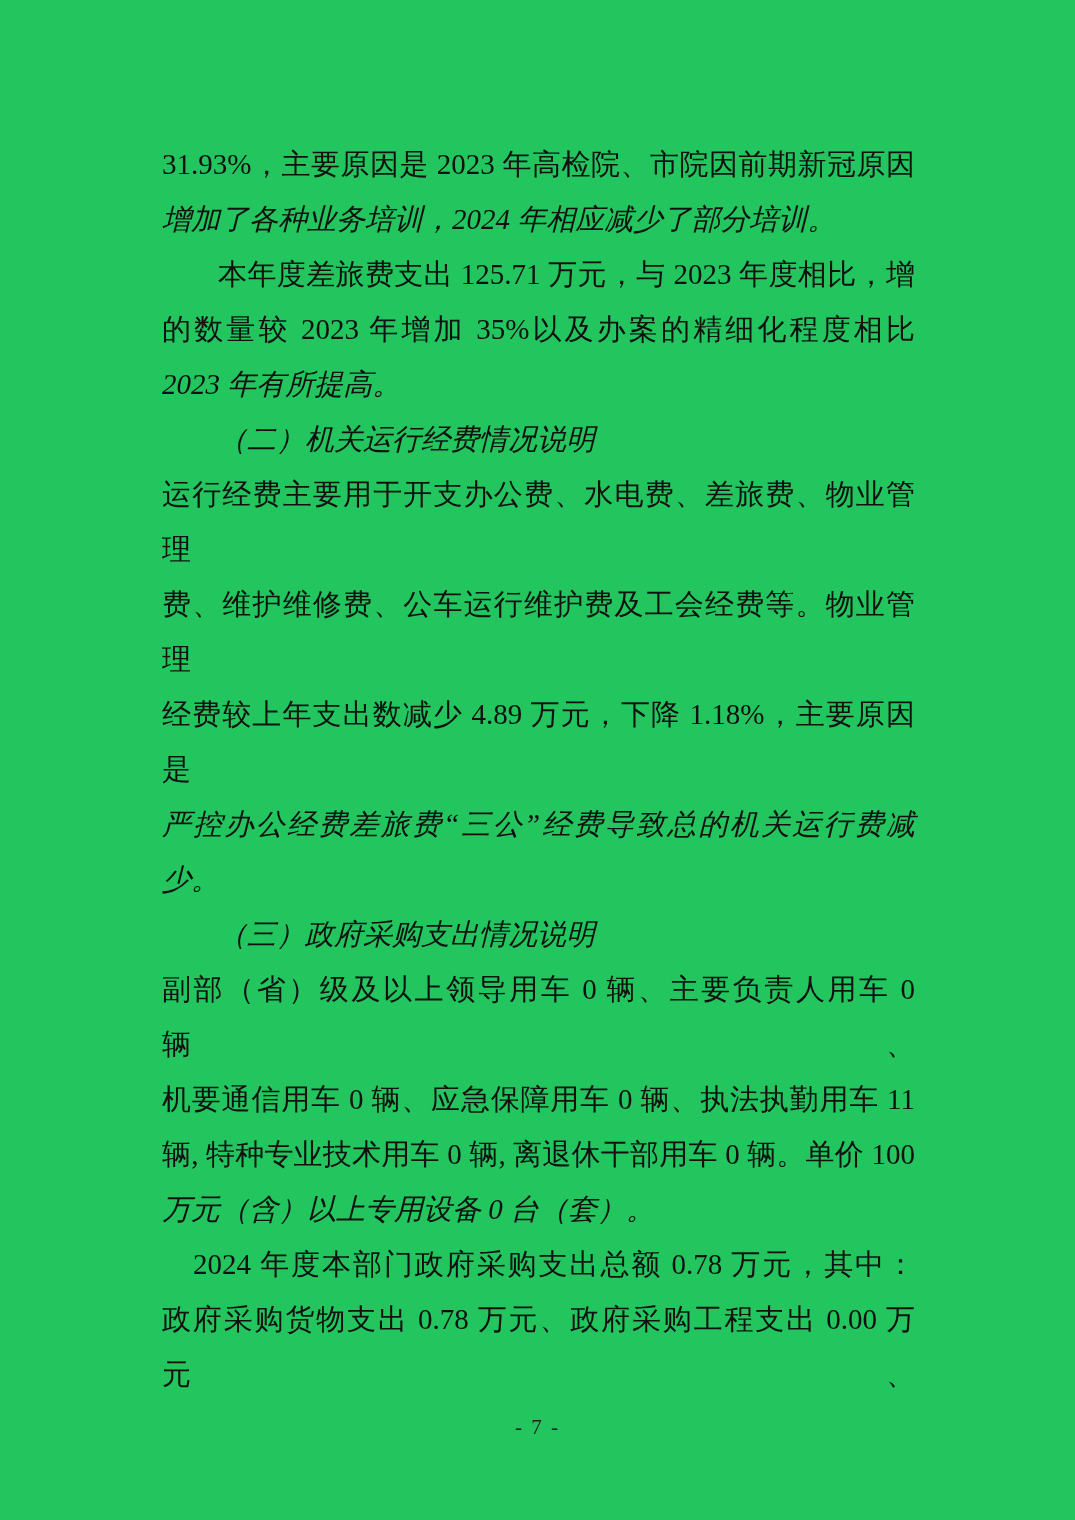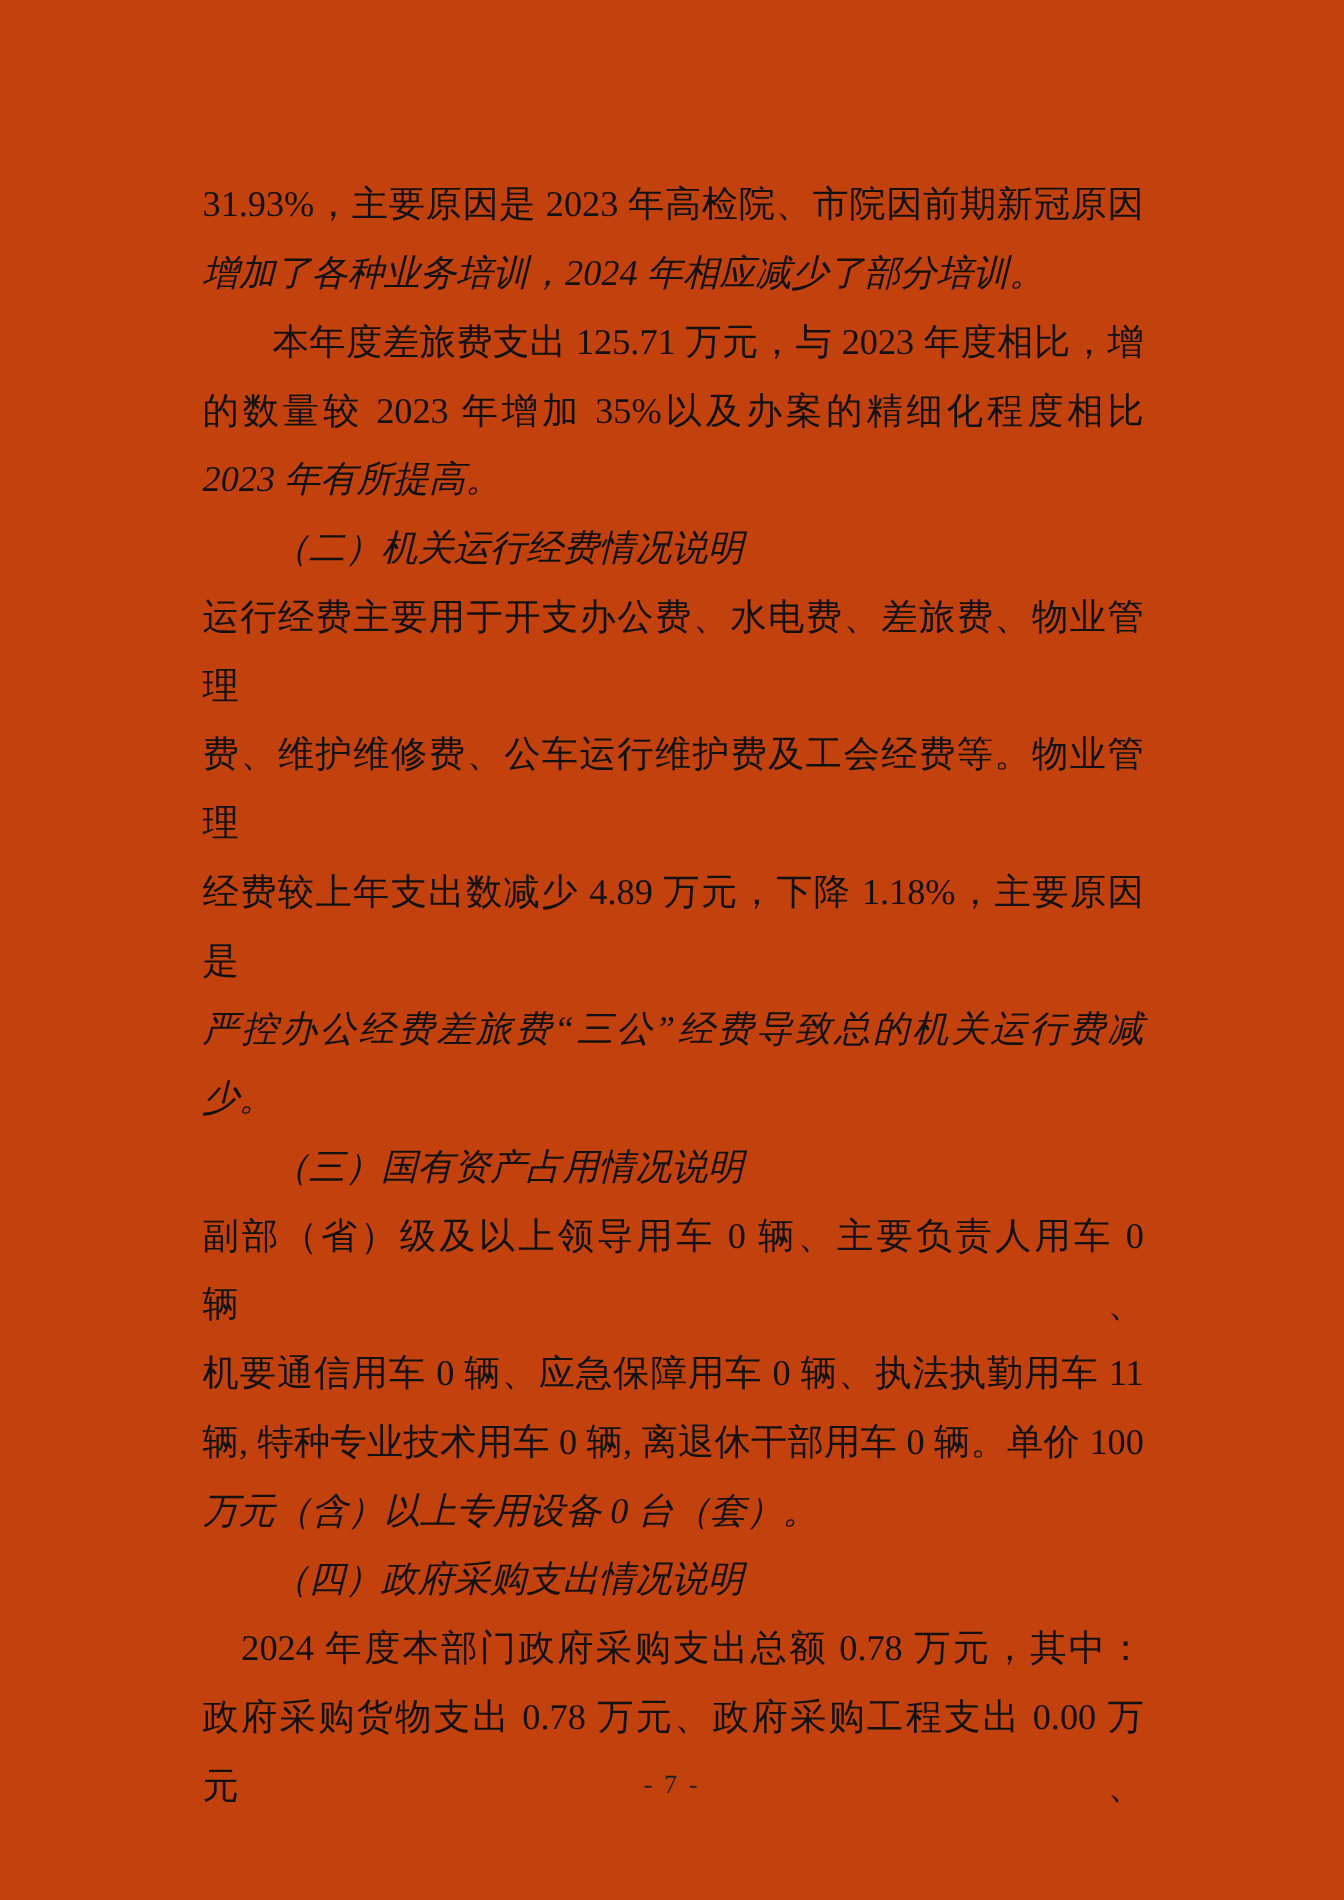--- a/index.html
+++ b/index.html
@@ -1,20 +1,20 @@
 <!DOCTYPE html>
 <html><head>
 <meta charset="utf-8">
 <style>
   html, body { margin: 0; padding: 0; background: #ffffff; }
   .page {
     position: relative;
     width: 1075px;
     height: 1520px;
-    background: #c2410c;
+    background: #22c55e;
     overflow: hidden;
     font-family: "Liberation Serif", serif;
     color: #111111;
   }
   .content {
     position: absolute;
     left: 162px;
     top: 137px;
     width: 753px;
   }
@@ -70,30 +70,27 @@
       <div class="block heading indent">
         <div class="line first last">（二）机关运行经费情况说明</div>
       </div>
       <div class="block paragraph indent">
         <div class="line">运行经费主要用于开支办公费、水电费、差旅费、物业管理</div>
         <div class="line">费、维护维修费、公车运行维护费及工会经费等。物业管理</div>
         <div class="line">经费较上年支出数减少 4.89 万元，下降 1.18%，主要原因是</div>
         <div class="line last">严控办公经费差旅费“三公”经费导致总的机关运行费减少。</div>
       </div>
       <div class="block heading indent">
-        <div class="line first last">（三）国有资产占用情况说明</div>
+        <div class="line first last">（三）政府采购支出情况说明</div>
       </div>
       <div class="block paragraph indent">
         <div class="line">副部（省）级及以上领导用车 0 辆、主要负责人用车 0 辆、</div>
         <div class="line">机要通信用车 0 辆、应急保障用车 0 辆、执法执勤用车 11</div>
         <div class="line">辆, 特种专业技术用车 0 辆, 离退休干部用车 0 辆。单价 100</div>
         <div class="line last">万元（含）以上专用设备 0 台（套）。</div>
-      </div>
-      <div class="block heading indent">
-        <div class="line first last">（四）政府采购支出情况说明</div>
       </div>
       <div class="block paragraph indent">
         <div class="line first num">2024 年度本部门政府采购支出总额 0.78 万元，其中：</div>
         <div class="line">政府采购货物支出 0.78 万元、政府采购工程支出 0.00 万元、</div>
       </div>
     </div>
   <div class="footer">
     <span class="pagenum">- 7 -</span>
   </div>
 </div>

